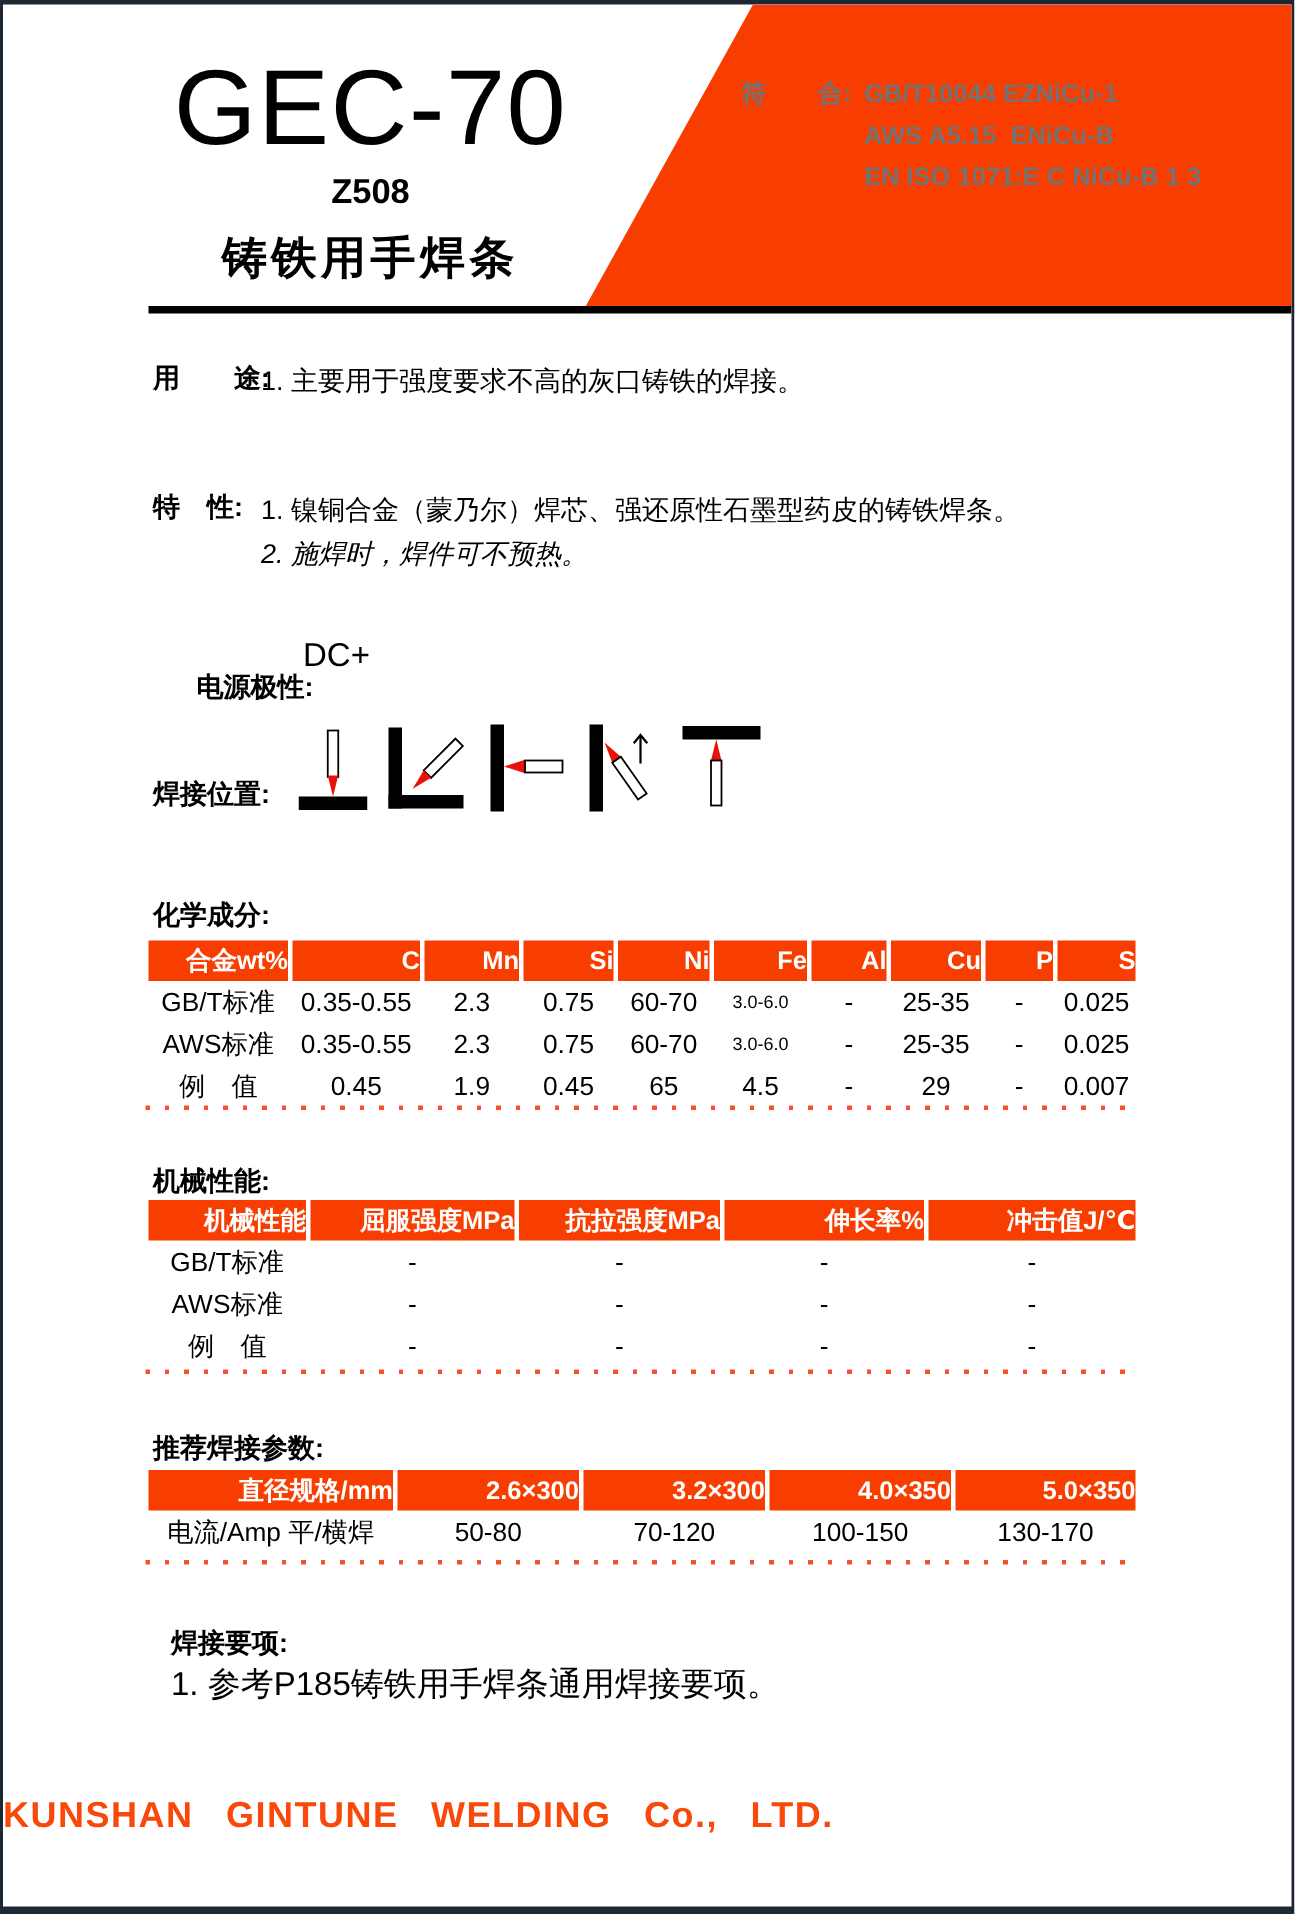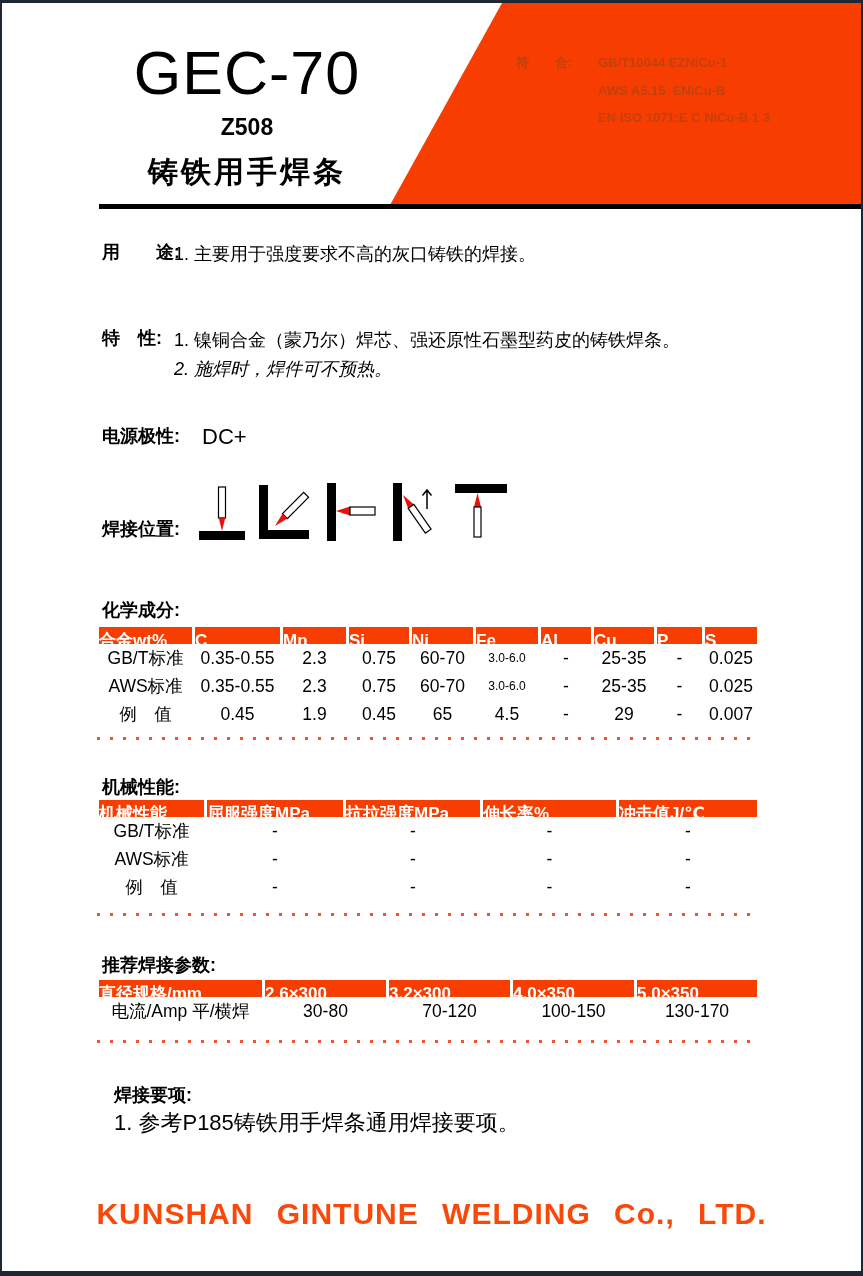--- a/index.html
+++ b/index.html
@@ -6,53 +6,53 @@
   html,body { background:#fff; }
   body { font-family:"Liberation Sans","DejaVu Sans",sans-serif; color:#000; }
   .page {
     position:relative; width:863px; height:1276px; background:#fff;
     border-style:solid; border-color:#1e2832; border-width:3px 2px 5px 2px;
     overflow:hidden;
   }
 
   
   .banner-svg { position:absolute; left:0; top:0; pointer-events:none; }
-  .banner-text { position:absolute; left:514px; top:46px; display:flex; color:#c2410c; font-weight:bold; font-size:13px; }
+  .banner-text { position:absolute; left:492px; top:46px; display:flex; color:#737373; font-weight:bold; font-size:17px; }
   .banner-label { width:82px; letter-spacing:0; white-space:pre; line-height:27px; }
   .banner-lines div { line-height:27.5px; white-space:pre; }
   .title-block { position:absolute; left:95px; top:38px; width:300px; text-align:center; }
-  .title-code { font-size:61px; letter-spacing:1px; line-height:64px; }
+  .title-code { font-size:71px; letter-spacing:1px; line-height:64px; }
   .title-model { font-size:23px; font-weight:bold; margin-top:9px; }
   .title-name { font-size:30px; font-weight:bold; letter-spacing:3px; margin-top:11px; }
   .header-rule { position:absolute; left:97px; top:201px; width:762px; height:5px; background:#000; }
 
   
   .sec-label { position:absolute; left:100px; font-size:18px; font-weight:bold; white-space:pre; }
   .sec-text  { position:absolute; left:172px; font-size:18px; line-height:29px; white-space:pre; }
   .plain-text { position:absolute; font-size:22px; white-space:pre; }
 
   
   .pos-row { position:absolute; left:197px; top:478px; display:flex; gap:10px; align-items:flex-end; }
   .pos-row svg { display:block; }
 
   
   .tbl { position:absolute; left:97px; width:658px; }
   .grid { display:grid; column-gap:3px; }
   .chem  .grid { grid-template-columns:93px 85px 63px 60px 61px 62px 50px 60px 45px 52px; }
   .mech  .grid { grid-template-columns:105px 136px 134px 133px 138px; }
   .param .grid { grid-template-columns:163px 121px 121px 121px 120px; }
-  .th { background:#f73d00; color:#fff; font-weight:bold; font-size:17px; line-height:27px; height:17px; text-align:left; }
+  .th { background:#f73d00; color:#fff; font-weight:bold; font-size:17px; line-height:27px; height:27px; text-align:right; }
   .td { font-size:17.5px; line-height:28px; height:28px; text-align:center; }
   .td.small { font-size:12px; }
   .dotline { position:absolute; left:95px; width:662px; height:3px;
     background-image:repeating-linear-gradient(to right,#f4512c 0 3px,transparent 3px 13px); }
 
   
-  .footer { position:absolute; left:0; top:1194px; width:100%; text-align:center;
-    font-size:30px; font-weight:bold; letter-spacing:1px; word-spacing:14px; color:#f8490b; }
+  .footer { position:absolute; left:0; top:1194px; width:100%; 
+    font-size:24px; font-weight:bold; letter-spacing:1px; word-spacing:14px; color:#f8490b; }
 </style>
 </head>
 <body>
 
 <div class="page">
 
   <svg class="banner-svg" width="863" height="202" viewBox="0 0 863 202">
     <polygon points="500,0 863,0 863,202 388,202" fill="#f73d00"></polygon>
   </svg>
 
@@ -73,21 +73,21 @@
 
   <div class="header-rule"></div>
 
   <div class="sec-label" style="top:237px;">用　　途:</div>
   <div class="sec-text" style="top:237px;">1. 主要用于强度要求不高的灰口铸铁的焊接。</div>
 
   <div class="sec-label" style="top:323px;">特　性:</div>
   <div class="sec-text" style="top:323px;">1. 镍铜合金（蒙乃尔）焊芯、强还原性石墨型药皮的铸铁焊条。</div>
   <div class="sec-text" style="top:352px;font-style:italic;">2. 施焊时，焊件可不预热。</div>
 
-  <div class="sec-label" style="top:421px;">电源极性:</div>
+  <div class="sec-label" style="top:443px;margin-left:29px;">电源极性:</div>
   <div class="plain-text" style="left:200px; top:421px;">DC+</div>
 
   <div class="sec-label" style="top:514px;">焊接位置:</div>
   <div class="pos-row">
 
     <svg width="46" height="62" viewBox="0 0 46 62">
       <rect x="0" y="50" width="46" height="9" fill="#000"></rect>
       <rect x="19.5" y="6" width="7" height="31" fill="#fff" stroke="#000" stroke-width="1.2"></rect>
       <polygon points="19.5,36 26.5,36 23,50" fill="#e8120c"></polygon>
     </svg>
@@ -213,21 +213,21 @@
   <div class="tbl param" style="top:977px;">
     <div class="grid">
       <div class="th">直径规格/mm</div>
       <div class="th">2.6×300</div>
       <div class="th">3.2×300</div>
       <div class="th">4.0×350</div>
       <div class="th">5.0×350</div>
     </div>
     <div class="grid">
       <div class="td">电流/Amp 平/横焊</div>
-      <div class="td">30-80</div>
+      <div class="td">50-80</div>
       <div class="td">70-120</div>
       <div class="td">100-150</div>
       <div class="td">130-170</div>
     </div>
   </div>
   <div class="dotline" style="top:1037px;"></div>
 
   <div class="sec-label" style="top:1080px;margin-left:12px;">焊接要项:</div>
   <div class="plain-text" style="left:112px; top:1105px;">1. 参考P185铸铁用手焊条通用焊接要项。</div>
 

